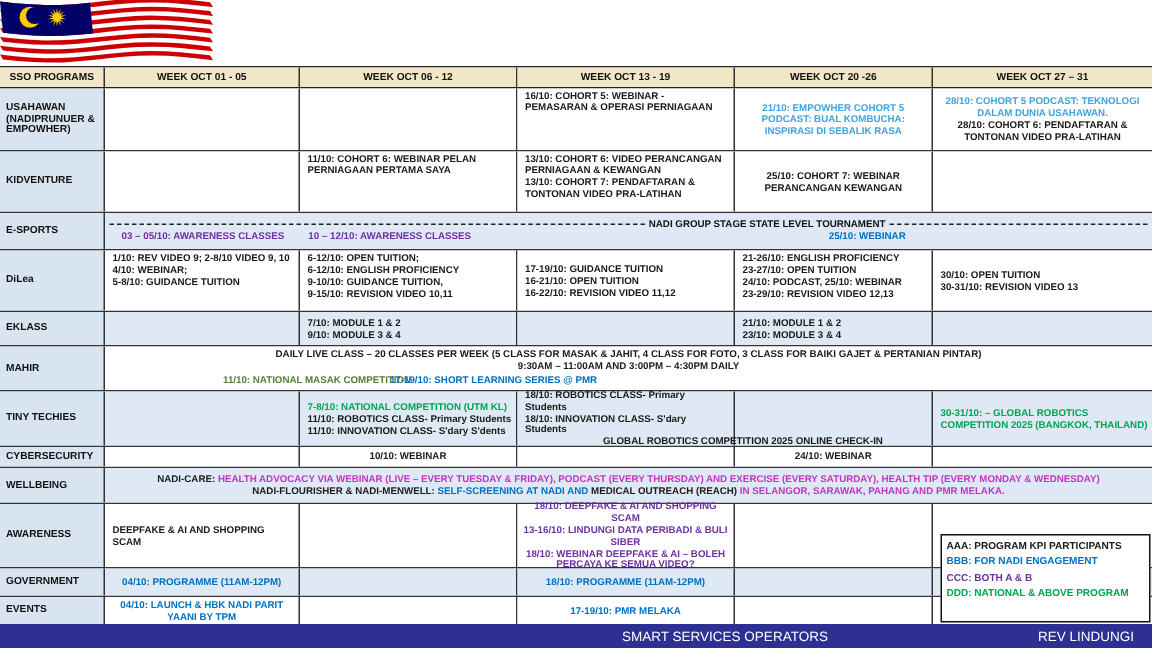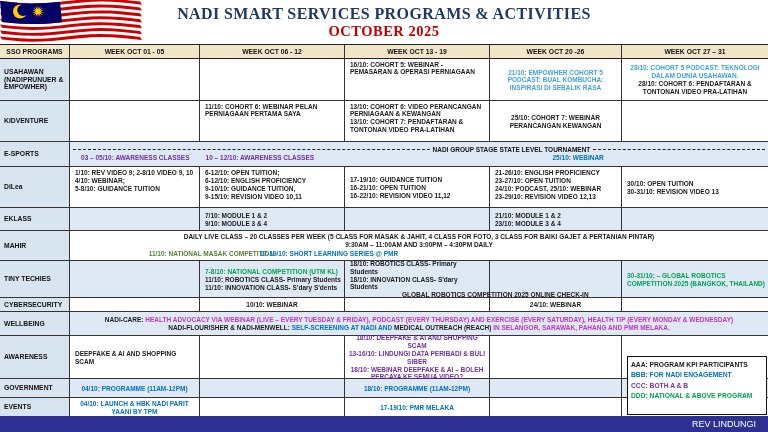--- a/index.html
+++ b/index.html
@@ -66,22 +66,20 @@
       <polygon points="0,18.7 10,19.8 20,20.6 30,21.1 40,21.0 50,20.5 60,19.5 70,18.4 80,17.4 90,16.6 100,16.3 110,16.5 120,17.1 130,18.1 140,19.2 142,22.4 132,21.3 122,20.3 112,19.5 102,19.3 92,19.5 82,20.2 72,21.2 62,22.3 52,23.2 42,23.9 32,24.0 22,23.7 12,22.9 2,21.9" fill="#CC0001"></polygon>
       <polygon points="0,24.6 10,25.7 20,26.5 30,27.0 40,26.9 50,26.4 60,25.4 70,24.3 80,23.3 90,22.5 100,22.2 110,22.4 120,23.0 130,24.0 140,25.1 142,28.3 132,27.2 122,26.2 112,25.4 102,25.2 92,25.4 82,26.1 72,27.1 62,28.2 52,29.1 42,29.8 32,29.9 22,29.6 12,28.8 2,27.8" fill="#CC0001"></polygon>
       <polygon points="0,30.5 10,31.6 20,32.4 30,32.9 40,32.8 50,32.3 60,31.3 70,30.2 80,29.2 90,28.4 100,28.1 110,28.3 120,28.9 130,29.9 140,31.0 142,34.2 132,33.1 122,32.1 112,31.3 102,31.1 92,31.3 82,32.0 72,33.0 62,34.1 52,35.0 42,35.7 32,35.8 22,35.5 12,34.7 2,33.7" fill="#CC0001"></polygon>
       <polygon points="0,36.4 10,37.5 20,38.3 30,38.8 40,38.7 50,38.2 60,37.2 70,36.1 80,35.1 90,34.3 100,34.0 110,34.2 120,34.8 130,35.8 140,36.9 142,40.1 132,39.0 122,38.0 112,37.2 102,37.0 92,37.2 82,37.9 72,38.9 62,40.0 52,40.9 42,41.6 32,41.7 22,41.4 12,40.6 2,39.6" fill="#CC0001"></polygon>
       <polygon points="0,1.0 10,2.1 20,2.9 30,3.4 40,3.3 50,2.8 60,1.8 62,22.3 52,23.2 42,23.9 32,24.0 22,23.7 12,22.9 2,21.9" fill="#010066"></polygon>
       <circle cx="20" cy="11.5" r="7" fill="#FFCC00"></circle>
       <circle cx="23" cy="10.3" r="5.7" fill="#010066"></circle>
       <polygon points="38.0,5.3 38.6,9.0 40.7,5.9 39.6,9.5 42.8,7.6 40.3,10.4 44.0,10.1 40.6,11.5 44.0,12.9 40.3,12.6 42.8,15.4 39.6,13.5 40.7,17.1 38.6,14.0 38.0,17.7 37.4,14.0 35.3,17.1 36.4,13.5 33.2,15.4 35.7,12.6 32.0,12.9 35.4,11.5 32.0,10.1 35.7,10.4 33.2,7.6 36.4,9.5 35.3,5.9 37.4,9.0" fill="#FFCC00"></polygon>
     </svg>
 
-  <div id="title">NADI SMART SERVICES PROGRAMS &amp; ACTIVITIES</div>
-  <div id="subtitle">OCTOBER 2025</div>
 
   <div id="table">
     <div id="thead">
         <div class="hcell" style="width: 70px;">SSO PROGRAMS</div>
         <div class="hcell" style="width: 130px;">WEEK OCT 01 - 05</div>
         <div class="hcell" style="width: 145px;">WEEK OCT 06 - 12</div>
         <div class="hcell" style="width: 145px;">WEEK OCT 13 - 19</div>
         <div class="hcell" style="width: 132px;">WEEK OCT 20 -26</div>
         <div class="hcell" style="width: 146px;">WEEK OCT 27 – 31</div>
       </div>
@@ -264,15 +262,16 @@
   </div>
 
   <div id="legend">
       <div style="color: rgb(26, 26, 26);">AAA: PROGRAM KPI PARTICIPANTS</div>
       <div style="color: rgb(0, 112, 192);">BBB:  FOR NADI ENGAGEMENT</div>
       <div style="color: rgb(112, 48, 160);">CCC:  BOTH  A &amp; B</div>
       <div style="color: rgb(0, 165, 80);">DDD: NATIONAL &amp; ABOVE PROGRAM</div>
     </div>
 
   <div id="footer">
+    <span id="f-center">SMART SERVICES OPERATORS</span>
     <span id="f-right">REV LINDUNGI</span>
   </div>
 </div>
 
 </body></html>

